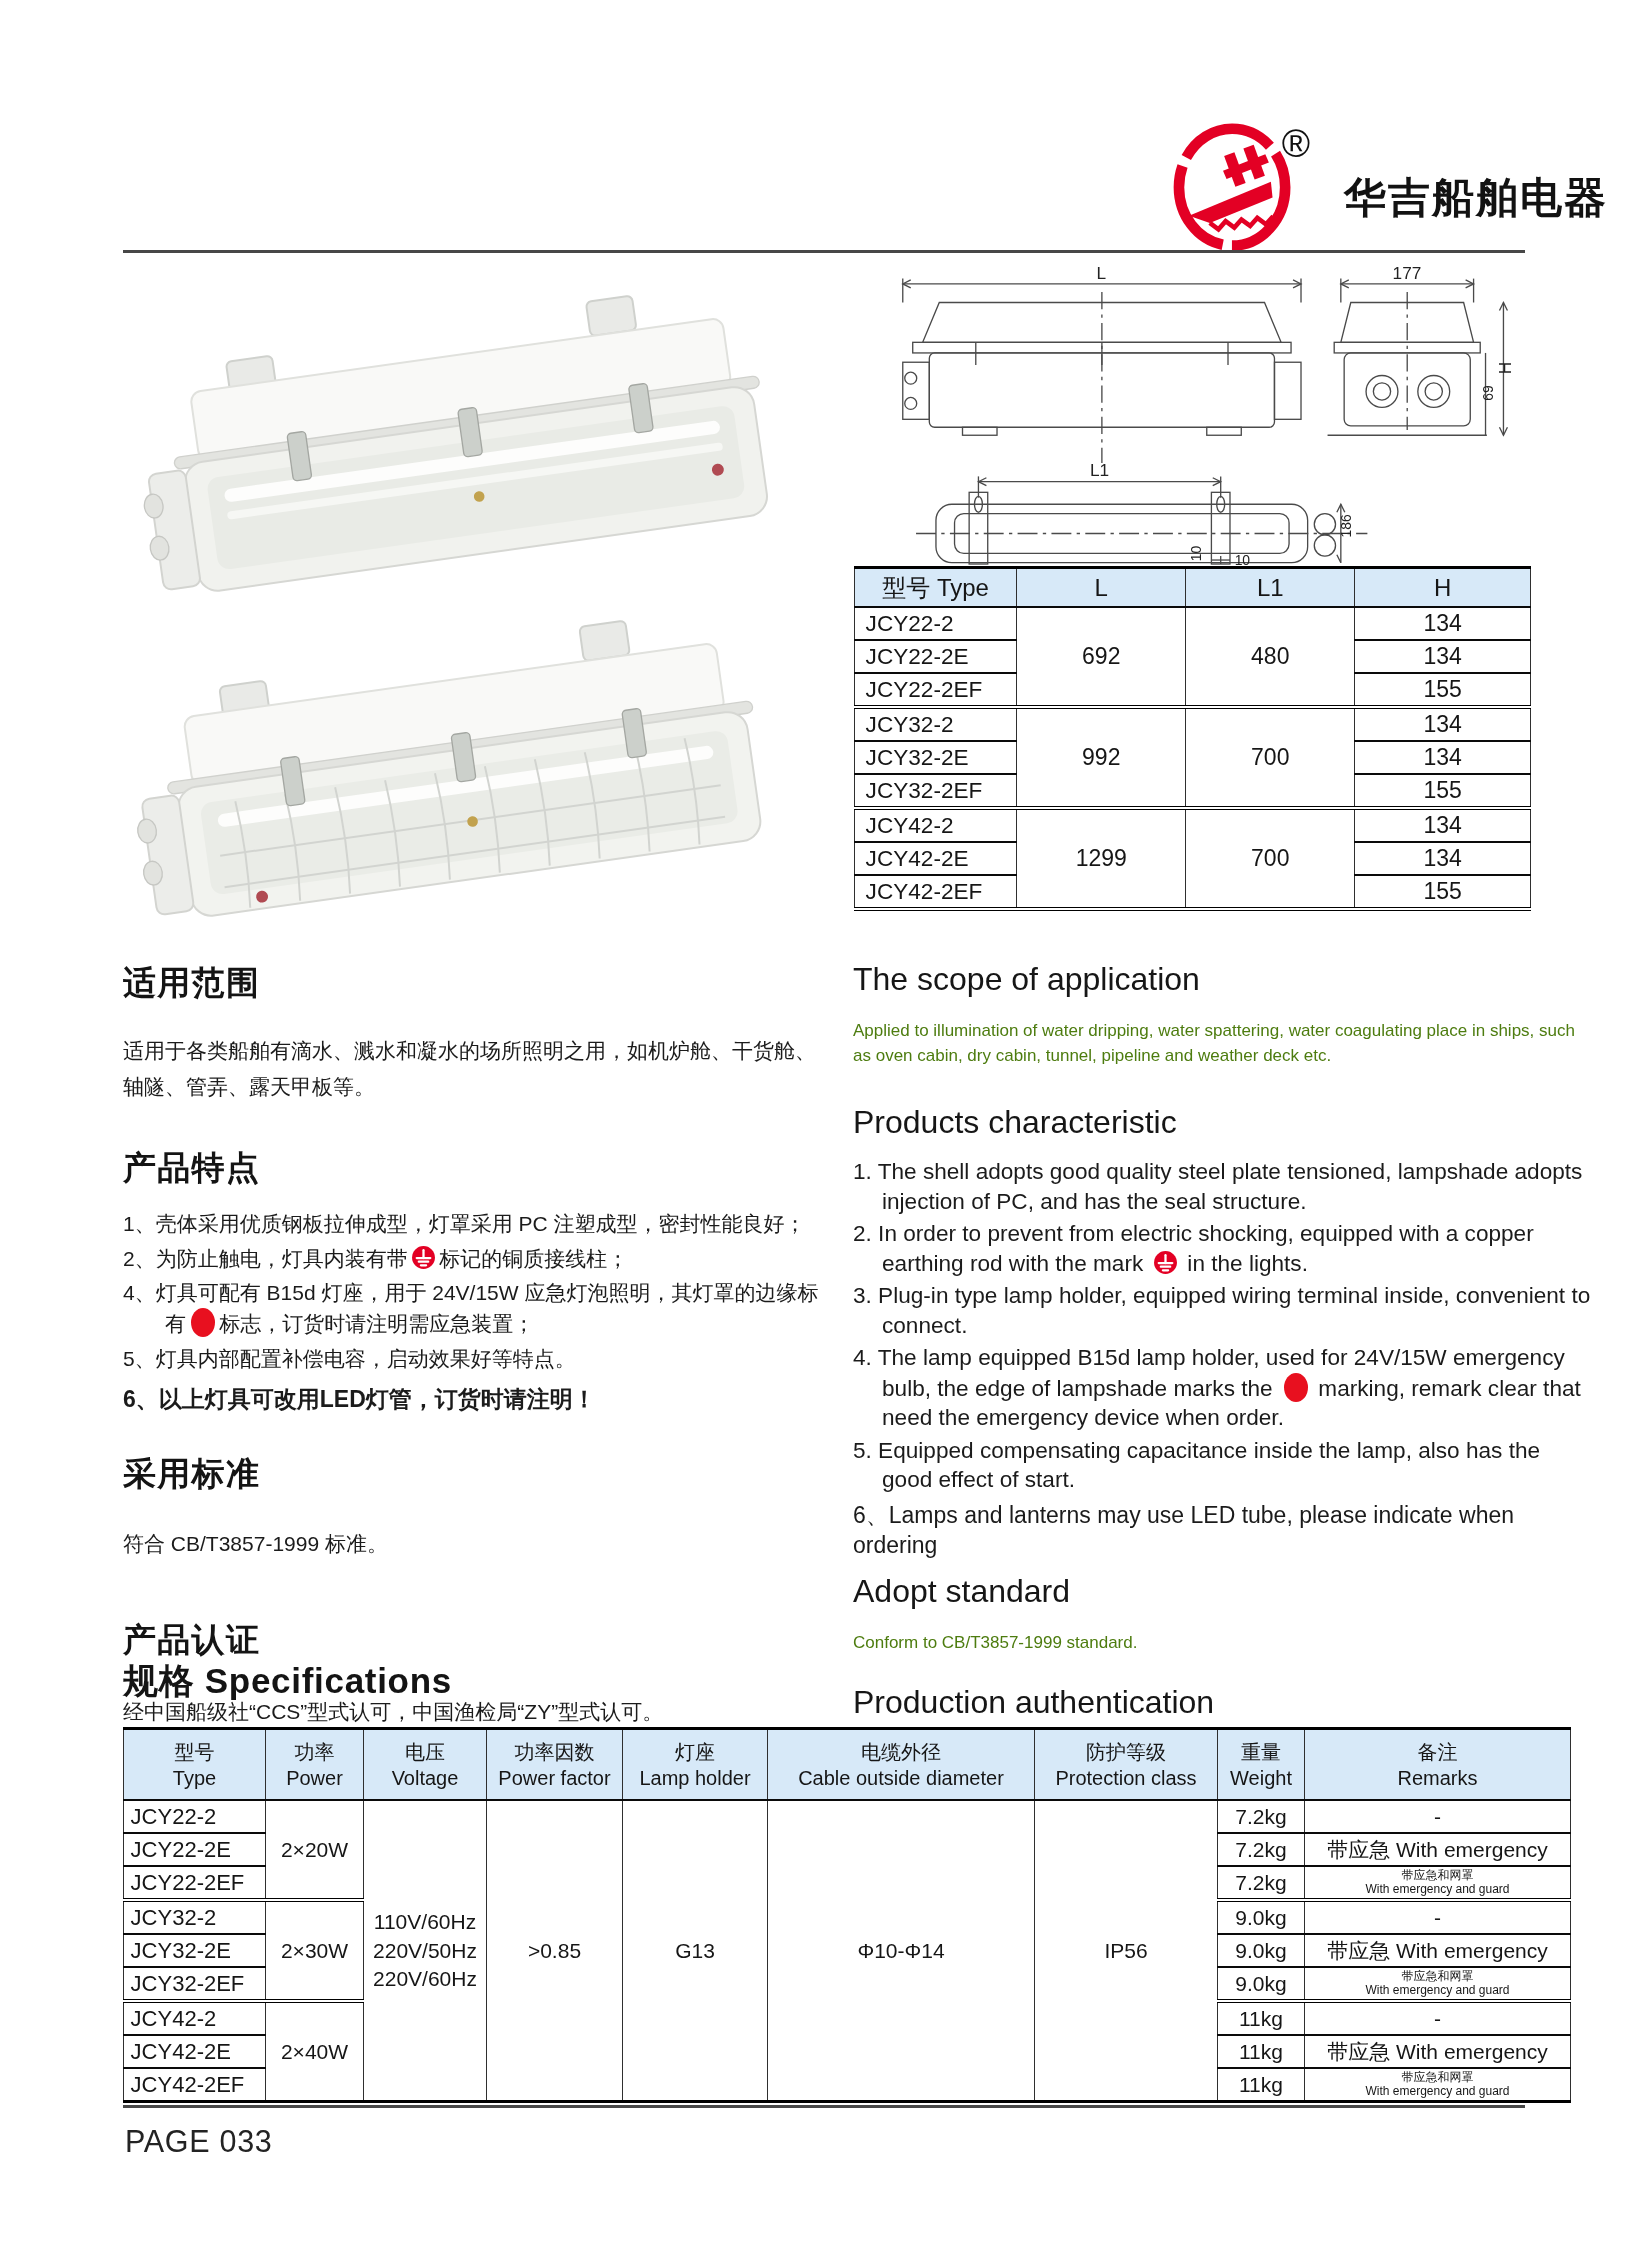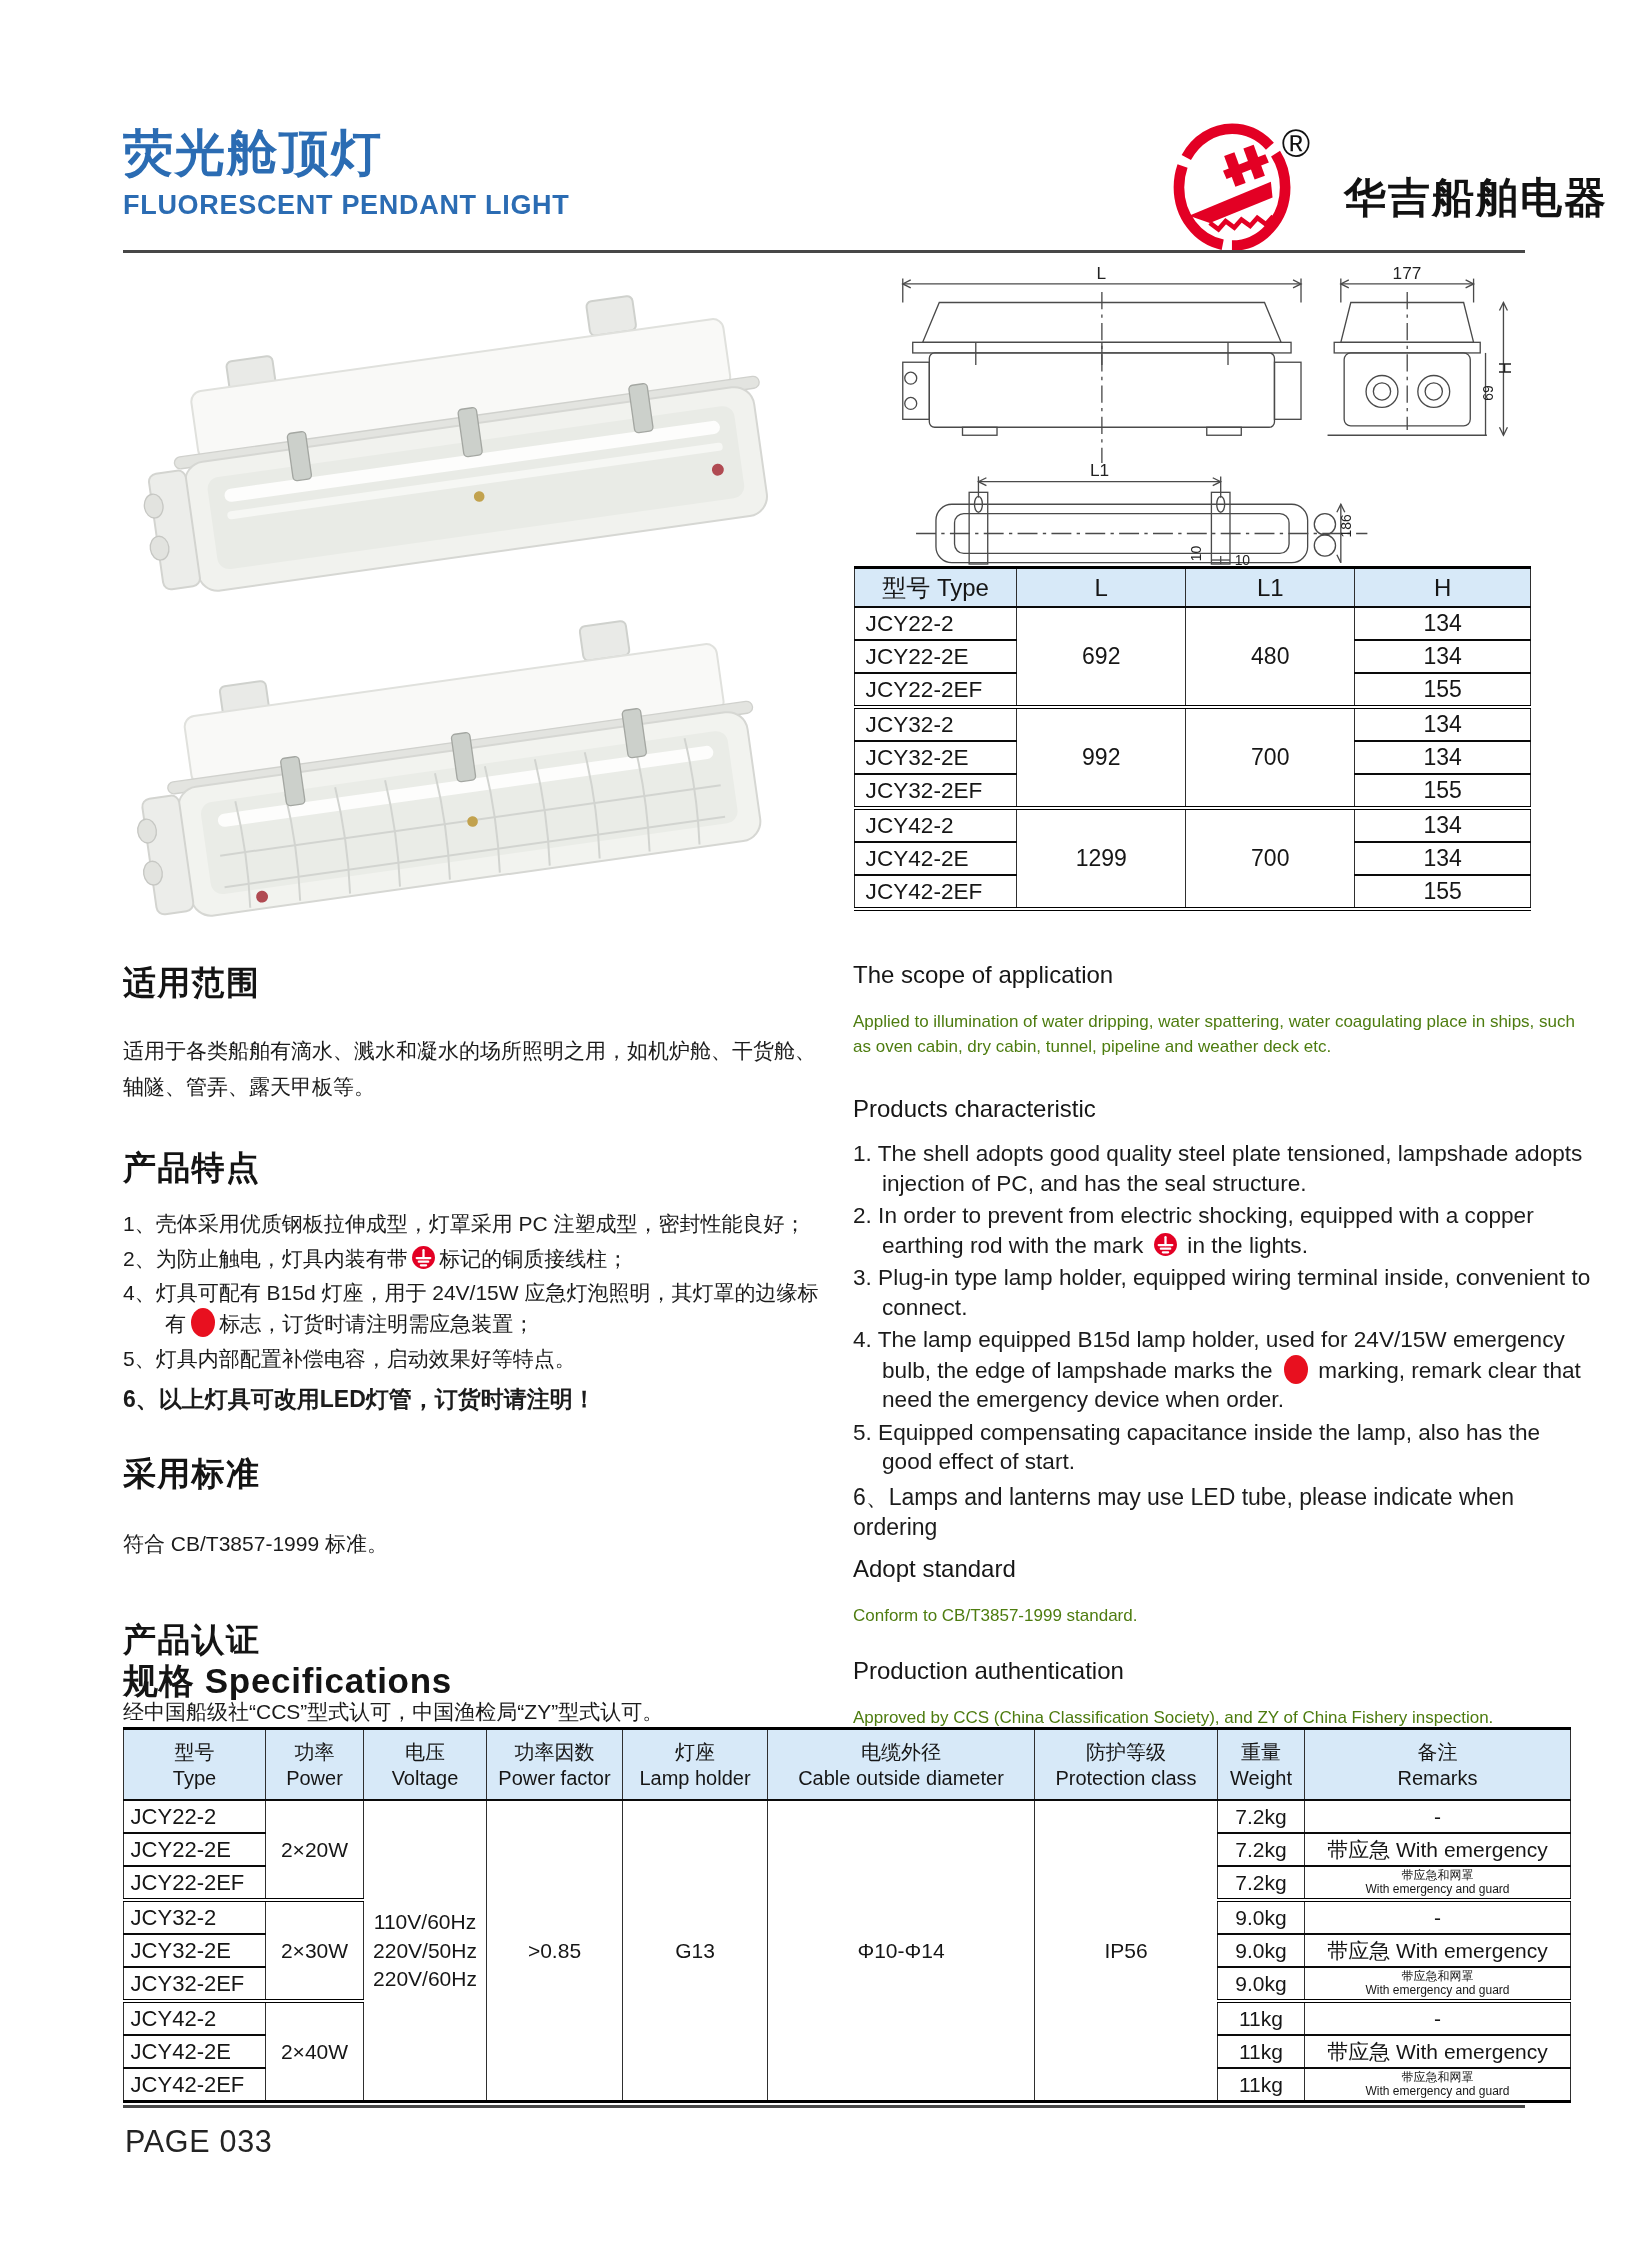--- a/index.html
+++ b/index.html
@@ -40,21 +40,21 @@
   #spec-table td{height:31px;font-size:21px;}
   #spec-table td.left{text-align:left;padding-left:6.6px;font-size:22px;}
   td.spec-voltage-cell div{line-height:1.35;}
   td.spec-remarks-cell{font-size:18px;}
   td.spec-remarks-cell.two-line div{font-size:12px;line-height:1.12;}
 
   
   #left-col{left:123px;top:961px;width:696px;}
   #right-col{left:853px;top:961px;width:742px;}
   .cn-h{font-size:33px;font-weight:600;color:#141414;letter-spacing:1.3px;margin:0;}
-  .en-h{font-size:24px;font-weight:400;color:#161616;margin:0;}
+  .en-h{font-size:32px;font-weight:400;color:#161616;margin:0;}
   .cn-body{font-size:21px;line-height:1.75;color:#1b1b1b;margin:0;}
   .en-body{font-size:17px;line-height:1.45;color:#4d7c0f;margin:0;}
 
   #scope-cn-body{margin-top:26.5px;}
   #features-cn-title{margin-top:40px;}
   #features-cn{margin-top:18.6px;}
   .features-cn .feature-item{font-size:21px;line-height:1.35;margin-top:6.6px;padding-left:42px;text-indent:-42px;color:#1b1b1b;}
   .features-cn .feature-item.bold{font-weight:700;font-size:23px;margin-top:10.6px;}
   #standard-cn-title{margin-top:37px;}
   #standard-cn-body{margin-top:29px;}
@@ -80,24 +80,20 @@
 
   
   #footer-rule{left:123px;top:2105px;width:1402px;height:3.3px;}
   #footer-page{left:125px;top:2124px;font-size:30.5px;color:#232323;letter-spacing:0.7px;}
 </style>
 </head>
 <body>
 
 <div id="page">
 
-  <div class="abs" id="title-block">
-    <div id="page-title-cn">荧光舱顶灯</div>
-    <div id="page-title-en">FLUORESCENT PENDANT LIGHT</div>
-  </div>
 
   <div class="abs" id="brand-block">
     <svg width="158" height="137" viewBox="0 0 238 206">
       <ellipse cx="95" cy="104" rx="80" ry="88" fill="none" stroke="#e30024" stroke-width="16" stroke-dasharray="132 14 150 14 150 14"></ellipse>
       <g fill="#e30024" transform="rotate(-6 95 104)">
         <polygon points="26,140 154,102 154,126 56,154"></polygon>
         <path d="M56,154 l12,11 12,-11 12,11 12,-11 12,11 12,-11 12,11 12,-11" stroke="#e30024" stroke-width="7" fill="none"></path>
         <polygon points="88,56 104,52 116,100 100,104"></polygon>
         <polygon points="118,48 134,44 146,92 130,96"></polygon>
         <polygon points="84,78 150,60 154,73 88,91"></polygon>

